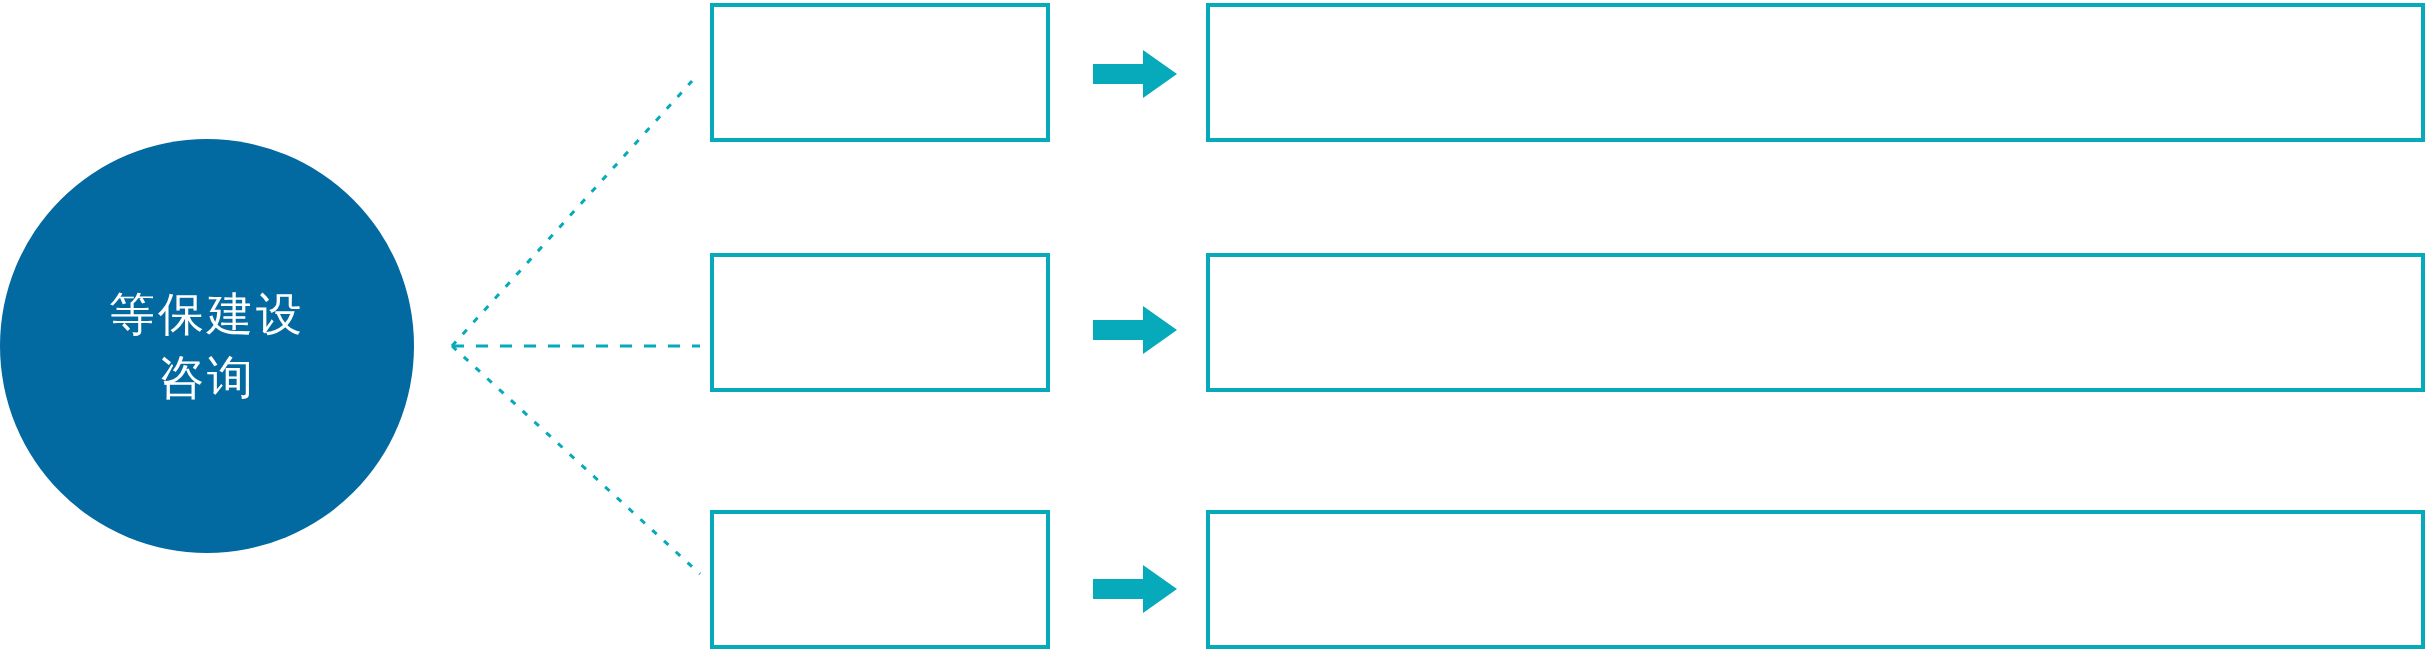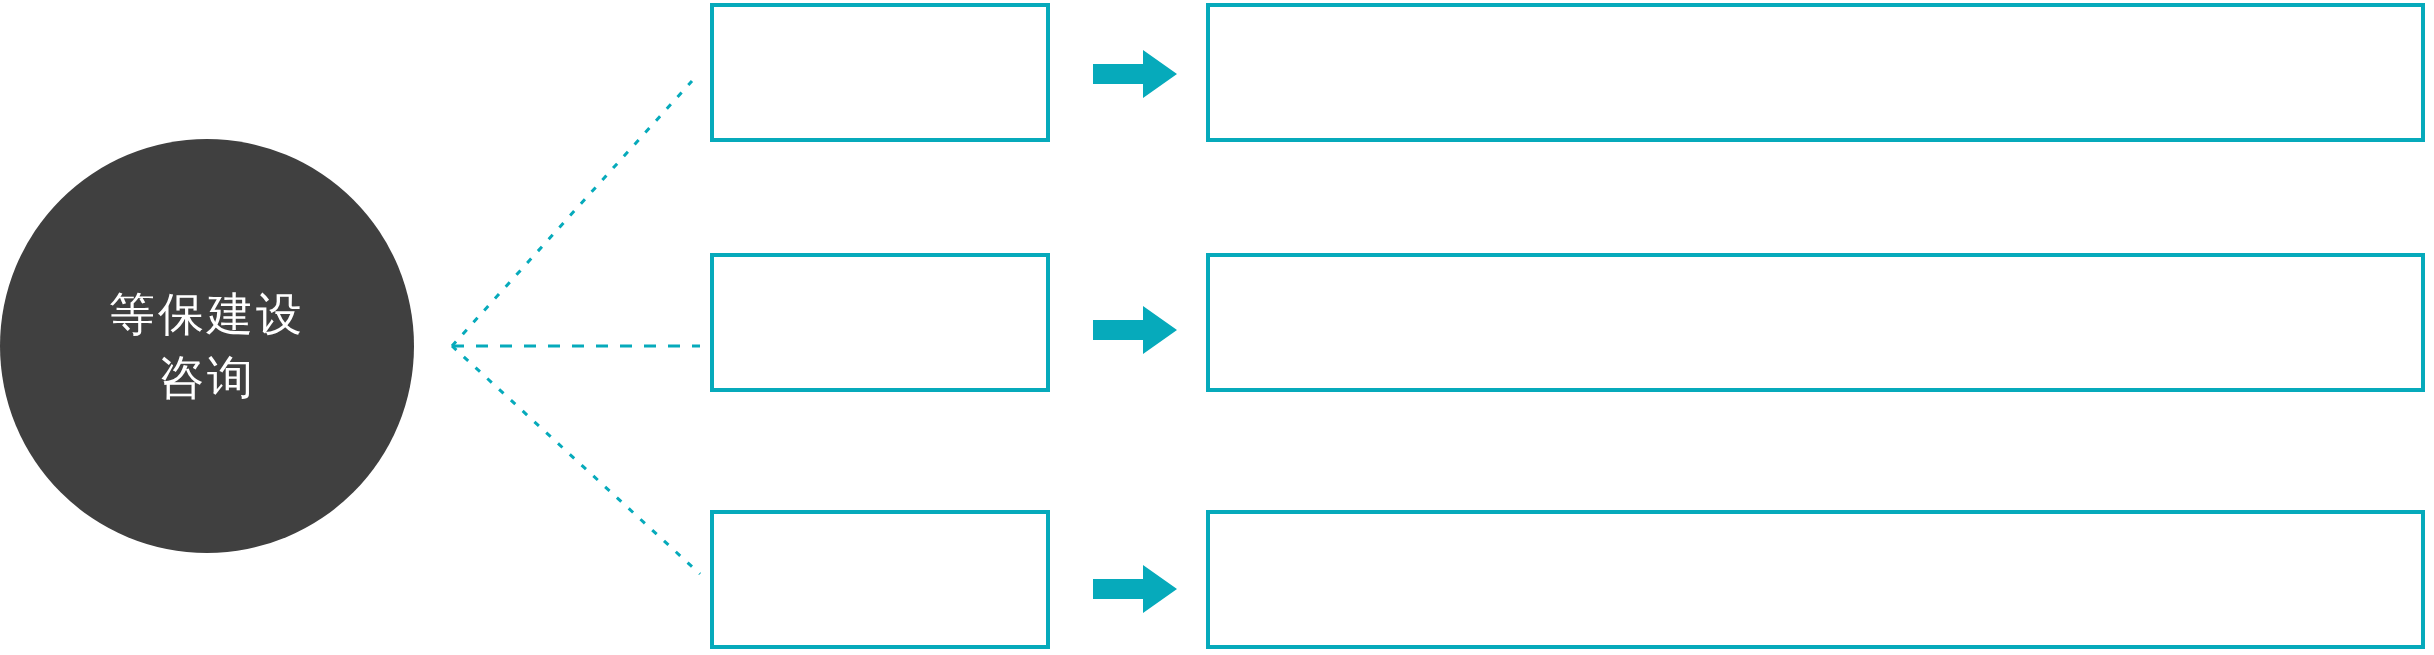--- a/index.html
+++ b/index.html
@@ -20,21 +20,21 @@
   }
 
   
   .hub {
     position: absolute;
     left: 0px;
     top: 139px;
     width: 414px;
     height: 414px;
     border-radius: 50%;
-    background: #404040;
+    background: #0369a1;
     display: flex;
     flex-direction: column;
     align-items: center;
     justify-content: center;
     box-sizing: border-box;
   }
   .hub-line {
     color: #ffffff;
     font-size: 46px;
     line-height: 1.38;

